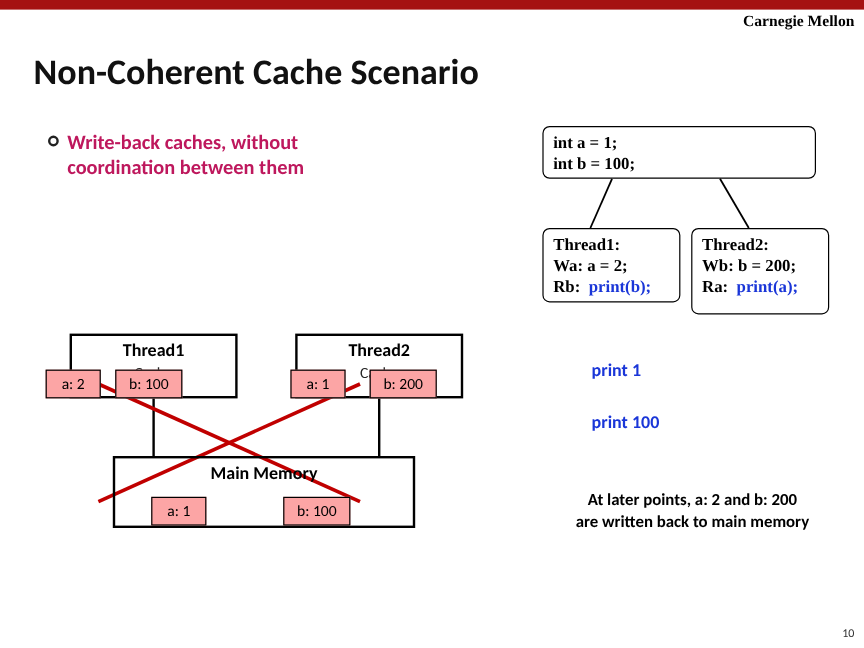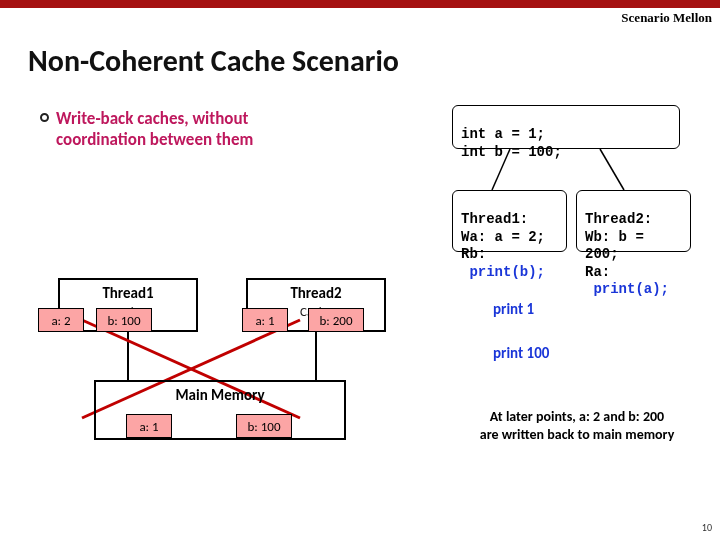--- a/index.html
+++ b/index.html
@@ -43,28 +43,28 @@
     height: 9px;
     border: 2px solid #222;
     border-radius: 50%;
   }
   .bullet-text { font-size: 17px; font-weight: bold; color: #be185d; line-height: 1.25; }
   .codebox {
     position: absolute;
     background: #fff;
     border: 1.5px solid #000;
     border-radius: 6px;
-    font-family: Liberation Mono, monospace;
+    font-family: Liberation Serif, serif;
     font-size: 14px;
     line-height: 1.25;
-    padding: 20px 8px;
+    padding: 5px 8px;
   }
   .codebox.init { top: 105px; left: 452px; width: 228px; height: 44px; }
   .codebox.t1 { top: 190px; left: 452px; width: 115px; height: 62px; }
-  .codebox.t2 { top: 190px; left: 576px; width: 115px; height: 62px; }
+  .codebox.t2 { top: 190px; left: 576px; width: 115px; height: 72px; }
   .codebox b { font-weight: bold; }
   .print-stmt { color: #1a36d8; font-weight: bold; margin-top: 34px; }
   .cache-box {
     position: absolute;
     border: 2px solid #000;
     text-align: center;
   }
   .cache-label {
     font-size: 15px;
     font-weight: bold;
@@ -145,21 +145,21 @@
     right: 8px;
     font-size: 10px;
     color: #333;
     margin-left: 16px;
   }
 </style>
 </head>
 <body>
 
 <div class="topbar"></div>
-<div class="brand">Scenario Mellon</div>
+<div class="brand">Carnegie Mellon</div>
 
 <div class="title">Non-Coherent Cache Scenario</div>
 
 <div class="bullet">
   <span class="bullet-marker"></span>
   <div class="bullet-text">
     <span>Write-back caches, without</span><br>
     <span>coordination between them</span>
   </div>
 </div>

